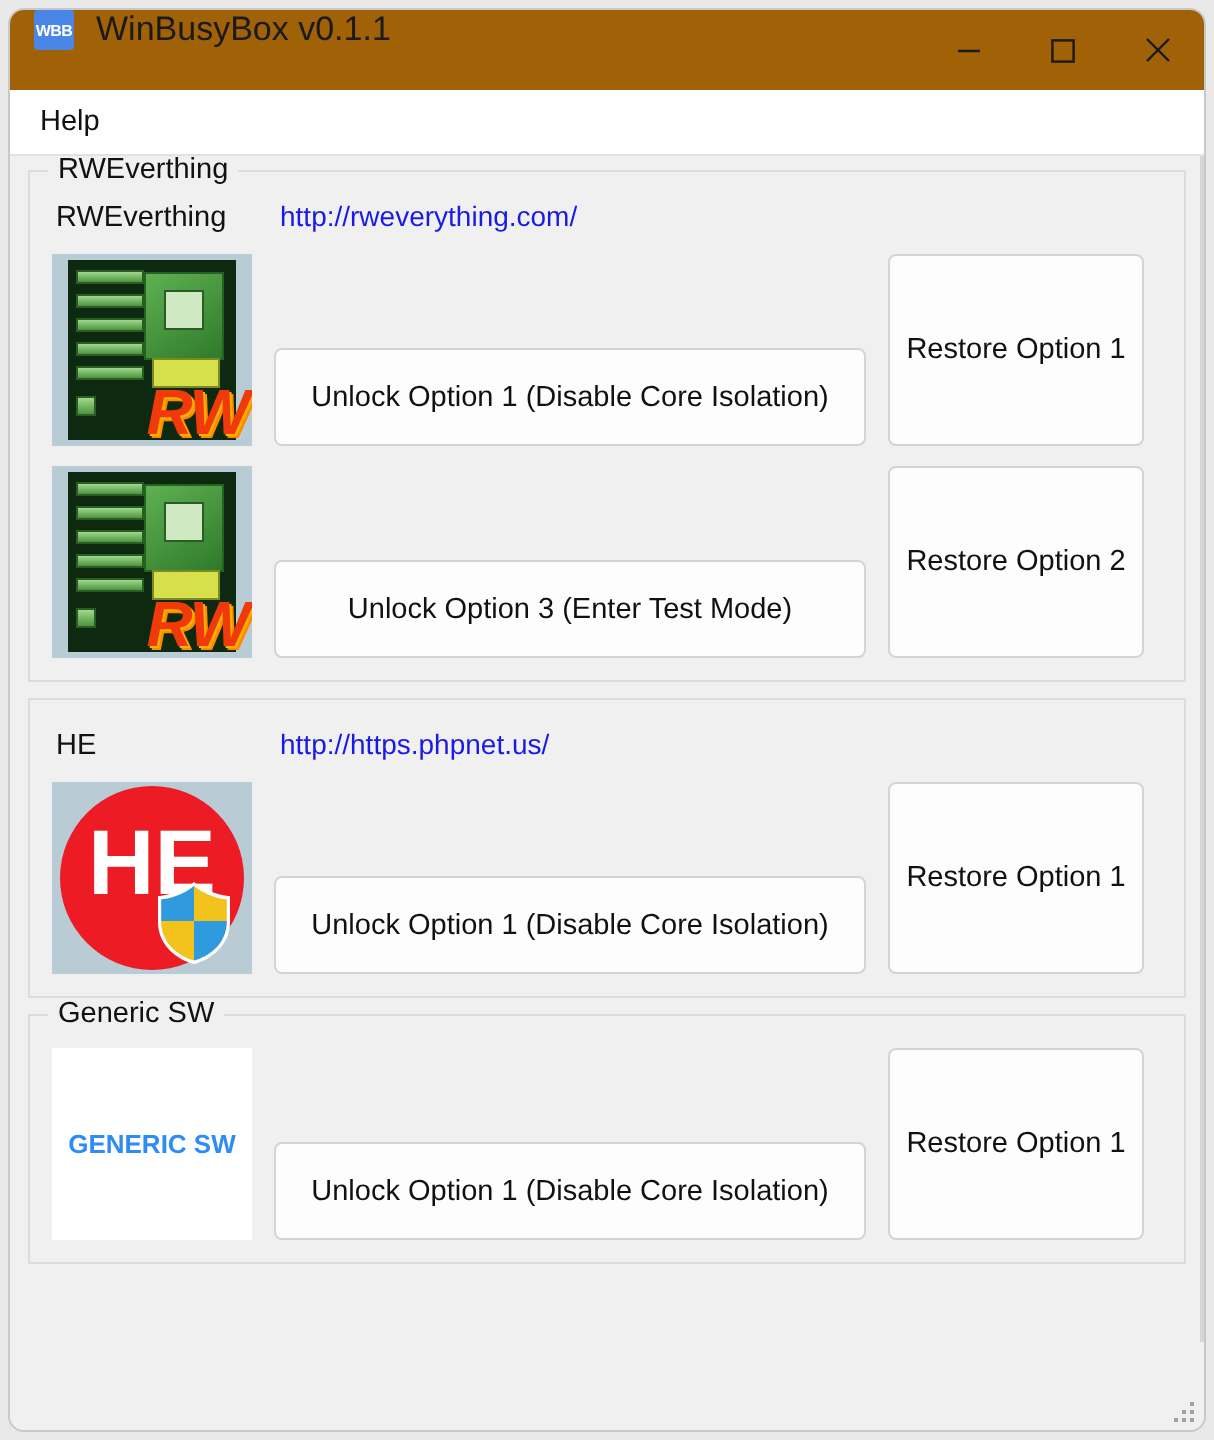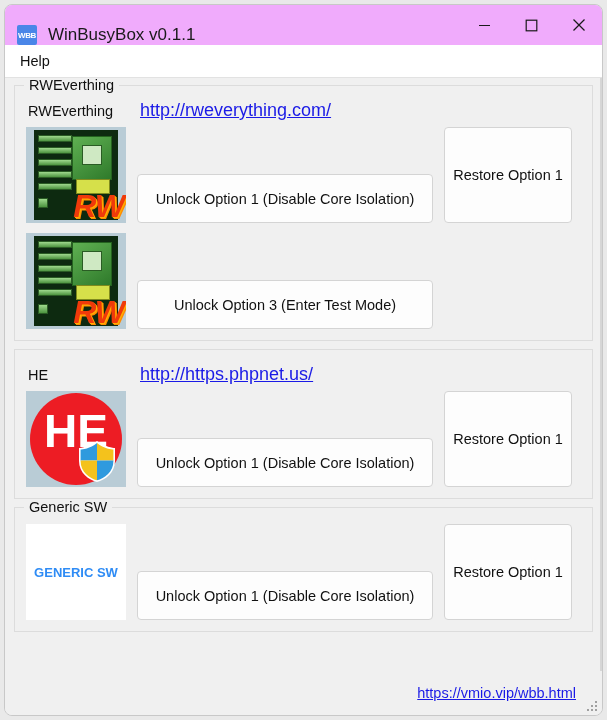--- a/index.html
+++ b/index.html
@@ -21,23 +21,23 @@
     border-radius: 8px;
     overflow: hidden;
     display: flex;
     flex-direction: column;
   }
 
   
   #titlebar {
     height: 40px;
     min-height: 40px;
-    background: #f0abfc;
-    display: flex;
-    align-items: flex-end;
+    background: #a16207;
+    display: flex;
+    align-items: flex-start;
     position: relative;
   }
   #app-icon {
     width: 20px; height: 20px;
     margin-left: 12px;
     background: #4a86e8;
     border-radius: 2px;
     display: flex;
     align-items: center;
     justify-content: center;
@@ -47,21 +47,20 @@
     letter-spacing: -0.3px;
     font-family: "Liberation Sans", sans-serif;
     flex-shrink: 0;
   }
   #title-text {
     margin-left: 11px;
     font-size: 17px;
     color: #1a1a1a;
     font-family: "Liberation Sans", sans-serif;
     white-space: nowrap;
-    margin-top: 25px;
   }
   #win-controls {
     position: absolute;
     right: 0; top: 0;
     height: 40px;
     display: flex;
   }
   .win-btn {
     width: 47px; height: 40px;
     display: flex;
@@ -135,23 +134,22 @@
     margin: 0 0 7px 2px;
   }
   .grp-name {
     font-size: 14.5px;
     color: #111111;
     width: 112px;
     flex-shrink: 0;
     white-space: nowrap;
   }
   .grp-link {
-    font-size: 18px;
+    font-size: 14px;
     color: #1a1ae6;
-    text-decoration: underline;
     white-space: nowrap;
     cursor: pointer;
   }
 
   
   .row {
     display: flex;
     align-items: stretch;
     gap: 11px;
     margin-bottom: 10px;
@@ -371,20 +369,21 @@
               <div class="rw-chip" style="left:4px;top:29px;width:34px;height:7px;"></div>
               <div class="rw-chip" style="left:4px;top:41px;width:34px;height:7px;"></div>
               <div class="rw-chip" style="left:4px;top:53px;width:34px;height:7px;"></div>
               <div class="rw-chip" style="left:4px;top:68px;width:10px;height:10px;"></div>
               <div class="rw-bigchip"></div>
               <div class="rw-yellow"></div>
             </div>
             <div class="rw-text">RW</div>
           </div>
           <div class="btn btn-wide">Unlock Option 3 (Enter Test Mode)</div>
+          <div class="btn btn-narrow">Restore Option 2</div>
         </div>
       </div>
     </div>
 
     <div class="groupbox">
       <div class="group-inner">
         <div class="grp-header">
           <div class="grp-name">HE</div>
           <a class="grp-link">http://https.phpnet.us/</a>
         </div>
@@ -416,21 +415,20 @@
           </div>
           <div class="btn btn-wide">Unlock Option 1 (Disable Core Isolation)</div>
           <div class="btn btn-narrow">Restore Option 1</div>
         </div>
       </div>
     </div>
 
   </div>
 
   <div id="footer">
-    <a id="footer-link">https://vmio.vip/wbb.html</a>
     <div id="resize-grip">
       <div class="grip-dot" style="right:0px;bottom:0px;"></div>
       <div class="grip-dot" style="right:4px;bottom:0px;"></div>
       <div class="grip-dot" style="right:8px;bottom:0px;"></div>
       <div class="grip-dot" style="right:0px;bottom:4px;"></div>
       <div class="grip-dot" style="right:4px;bottom:4px;"></div>
       <div class="grip-dot" style="right:0px;bottom:8px;"></div>
     </div>
   </div>
 

